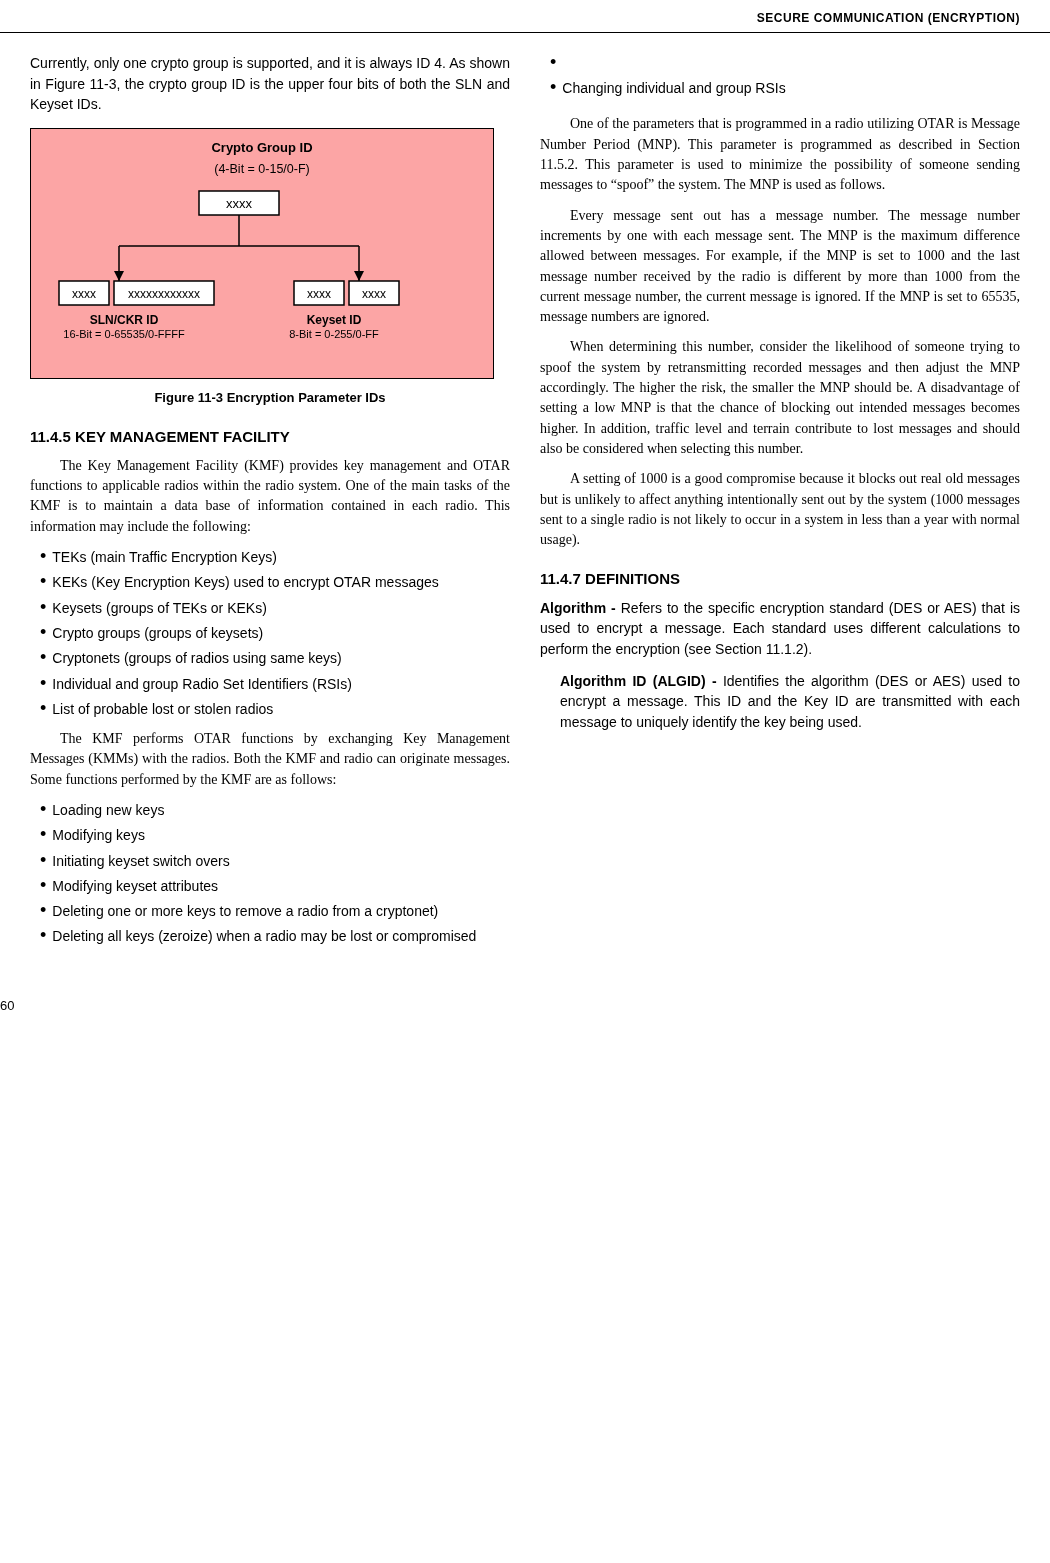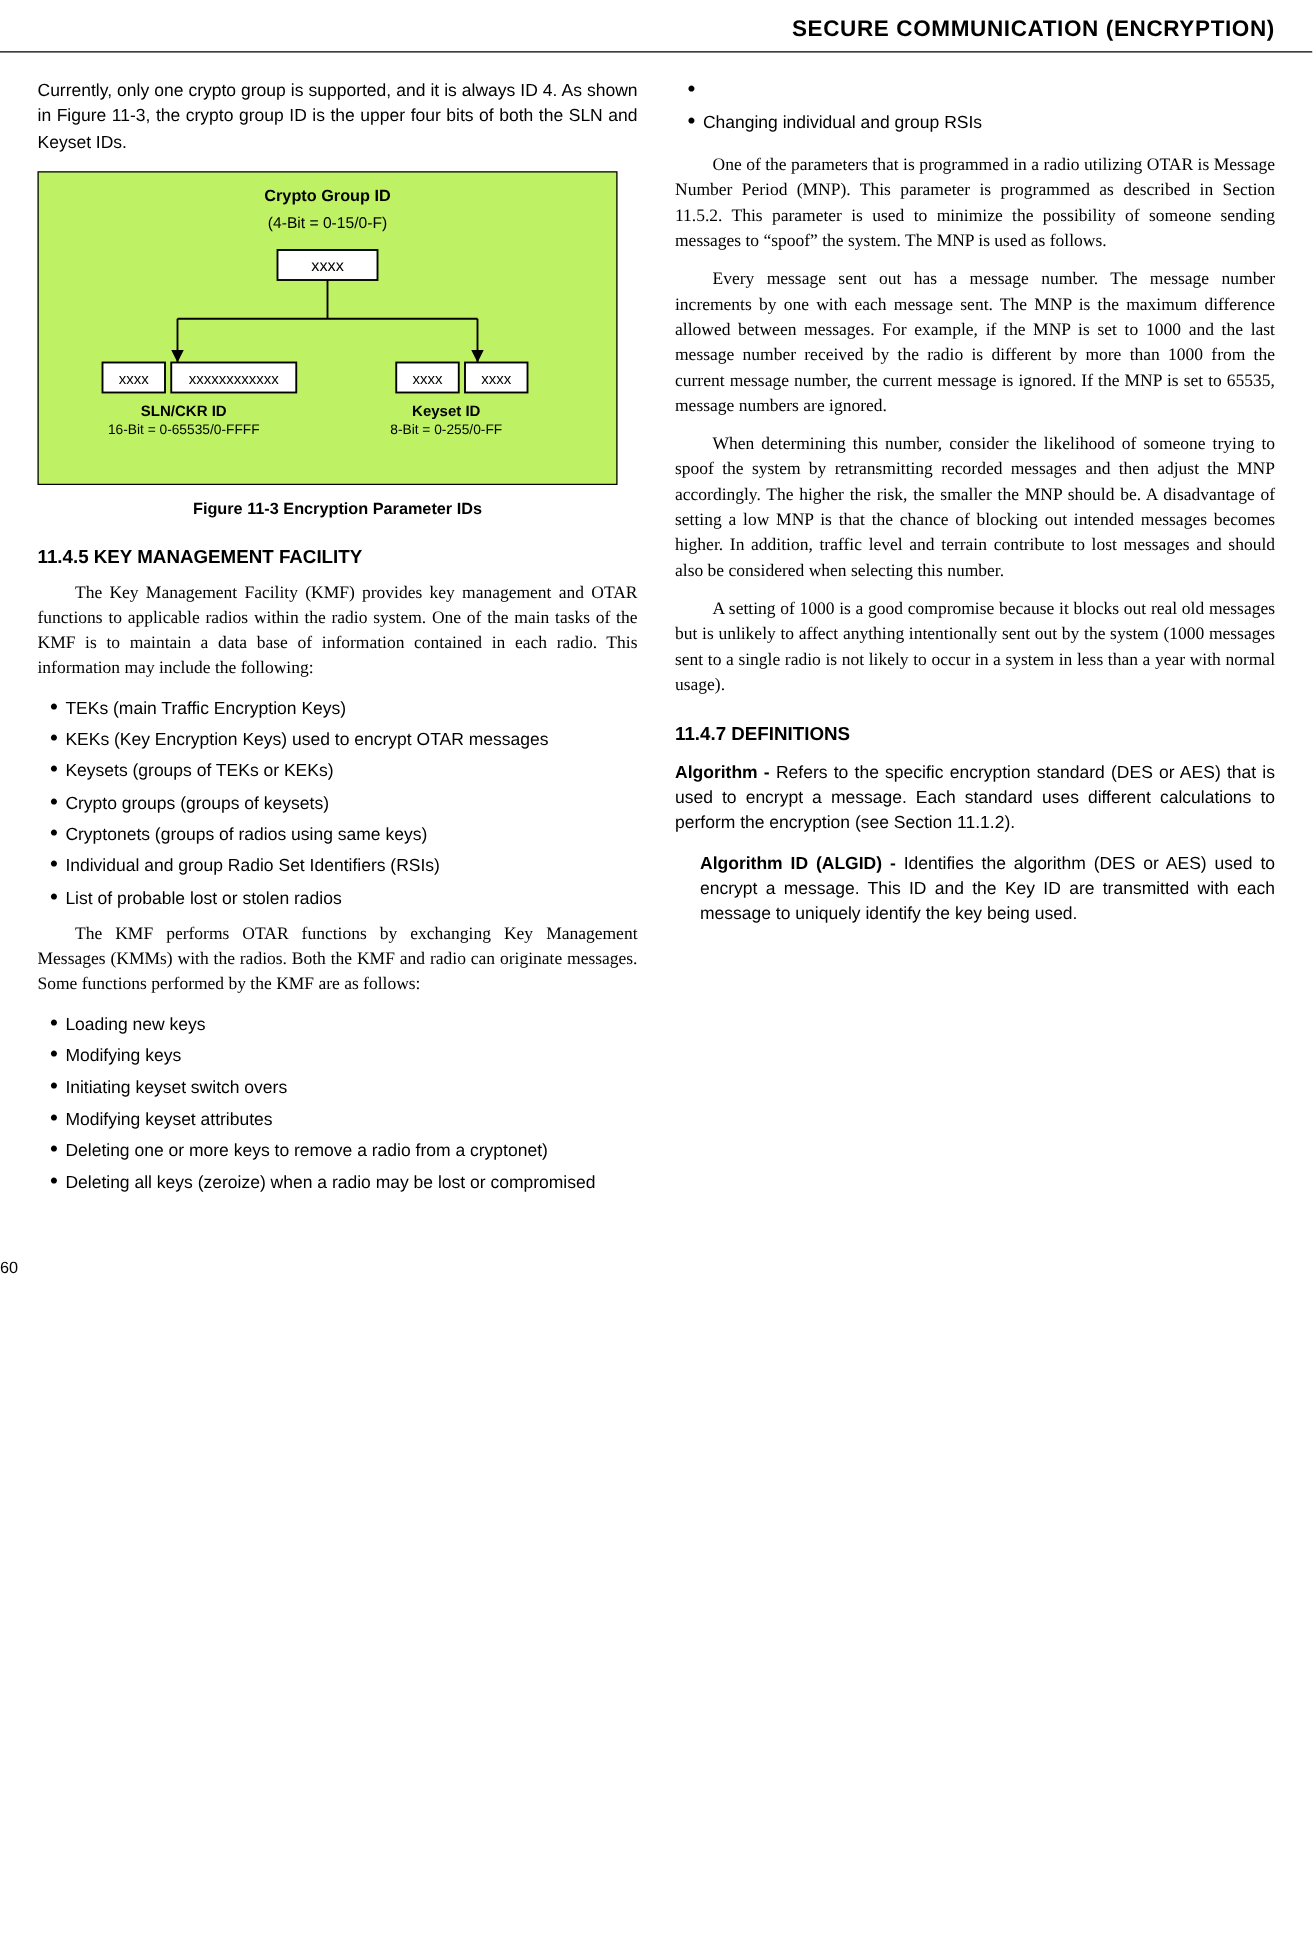--- a/index.html
+++ b/index.html
@@ -10,21 +10,21 @@
       background: #fff;
       color: #000;
       width: 1050px;
       min-height: 1563px;
       padding: 0;
     }
     .page-header {
       text-align: right;
       padding: 10px 30px 5px 30px;
       font-weight: bold;
-      font-size: 18px;
+      font-size: 12px;
       border-bottom: 1px solid #000;
       letter-spacing: 0.5px;
     }
     .page-content {
       display: flex;
       padding: 20px 30px 20px 30px;
       gap: 30px;
     }
     .left-col {
       flex: 0 0 480px;
@@ -57,21 +57,21 @@
     .bullet-list li .bullet-dot {
       font-size: 18px;
       line-height: 1.1;
       flex-shrink: 0;
     }
     
     .crypto-diagram {
       border: 1.5px solid #000;
       padding: 10px 8px 12px 8px;
       margin: 14px 16px 10px 0;
-      background: #bef264;
+      background: #fca5a5;
     }
     .diagram-title {
       text-align: center;
       font-weight: bold;
       font-size: 13px;
       margin-bottom: 2px;
     }
     .diagram-subtitle {
       text-align: center;
       font-size: 12.5px;
@@ -94,21 +94,20 @@
     }
     .indent-para {
       text-indent: 30px;
       text-align: justify;
       margin-bottom: 10px;
       font-family: Liberation Serif, serif;
     }
     
     .crypto-svg-container {
       display: flex;
-      justify-content: center;
     }
   </style>
 </head>
 <body>
 
 <div class="page-header">
   <span>SECURE COMMUNICATION (ENCRYPTION)</span>
 </div>
 
 <div class="page-content">

